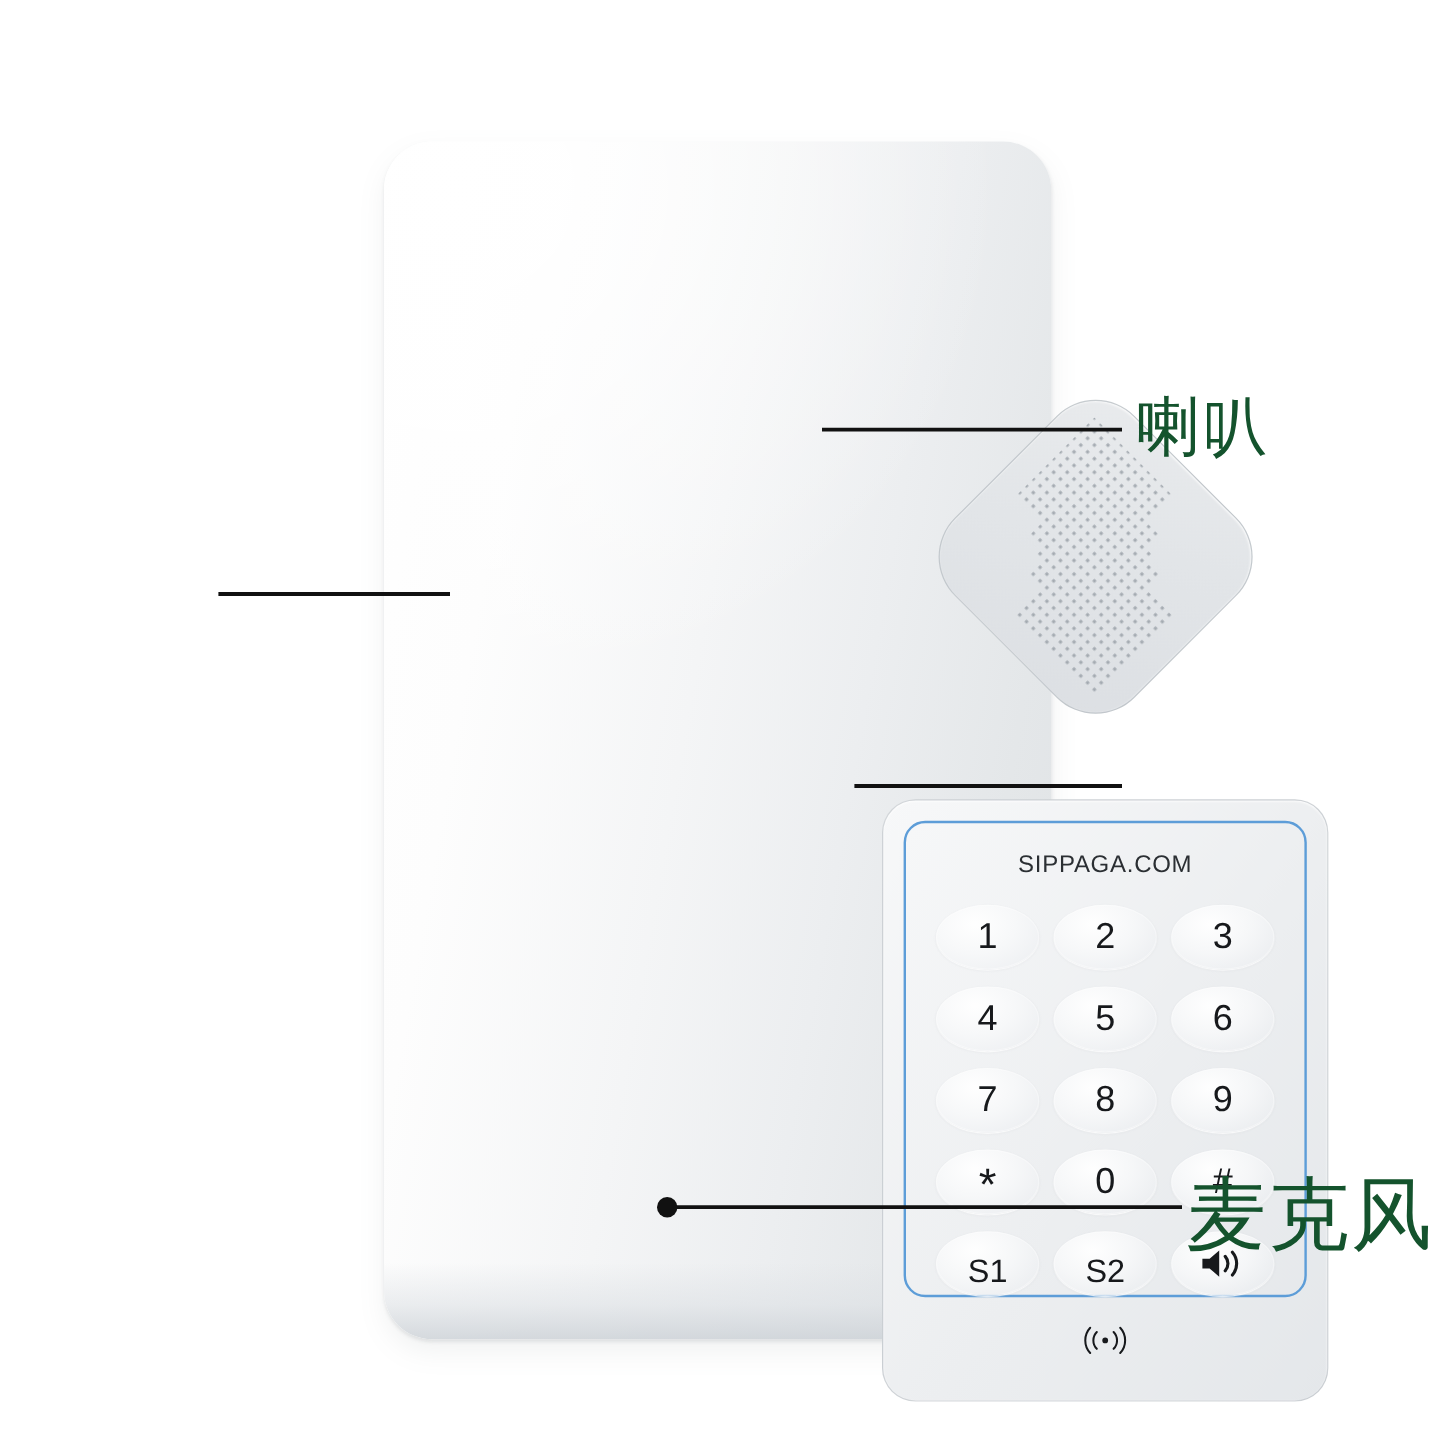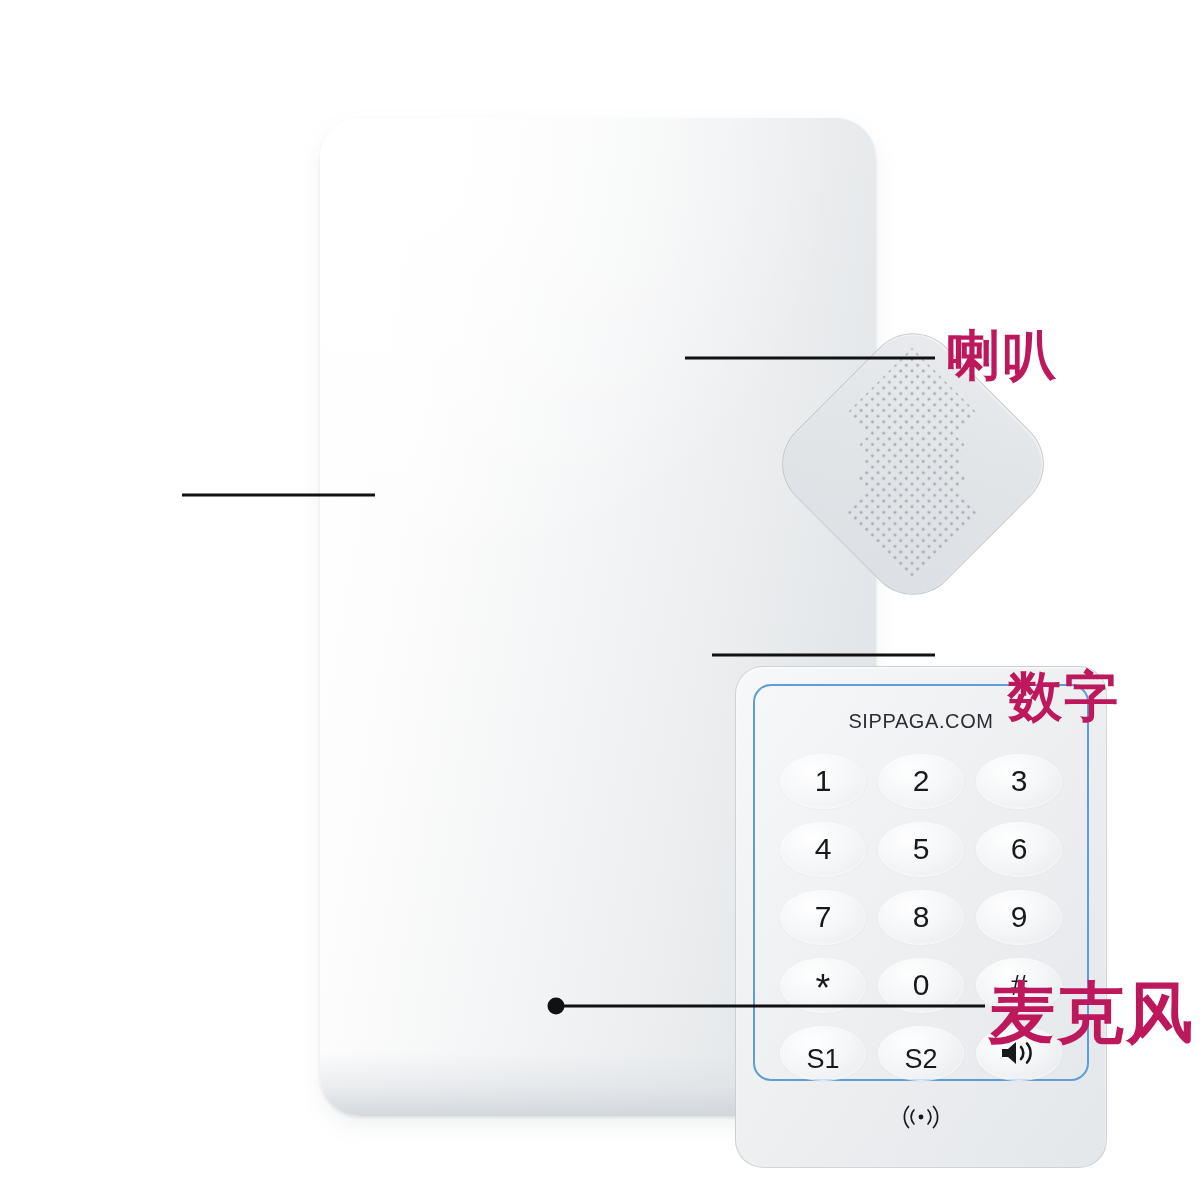--- a/index.html
+++ b/index.html
@@ -207,24 +207,23 @@
     top: 0;
     width: 1200px;
     height: 1200px;
     pointer-events: none;
   }
 
   
   .label {
     position: absolute;
     font-family: "Liberation Serif", "DejaVu Serif", serif;
-    color: #be185d;
+    color: #14532d;
     white-space: pre;
     line-height: 1.12;
-    font-weight: bold;
   }
   .label-abs {
     left: 22px;
     top: 418px;
     font-size: 54px;
     letter-spacing: 1px;
   }
   .label-speaker {
     left: 946px;
     top: 326px;
@@ -364,18 +363,17 @@
     <line x1="712" y1="655" x2="935" y2="655" stroke="#111111" stroke-width="3.2"></line>
 
     <line x1="556" y1="1006" x2="985" y2="1006" stroke="#111111" stroke-width="3.2"></line>
     <circle cx="556" cy="1006" r="8.5" fill="#111111"></circle>
   </svg>
 
 
   <div class="label label-speaker">喇叭</div>
 
   <div class="label label-keypad">
-    <span class="line1">数字</span>
   </div>
 
   <div class="label label-mic">麦克风</div>
 
 </div>
 
 </body></html>

